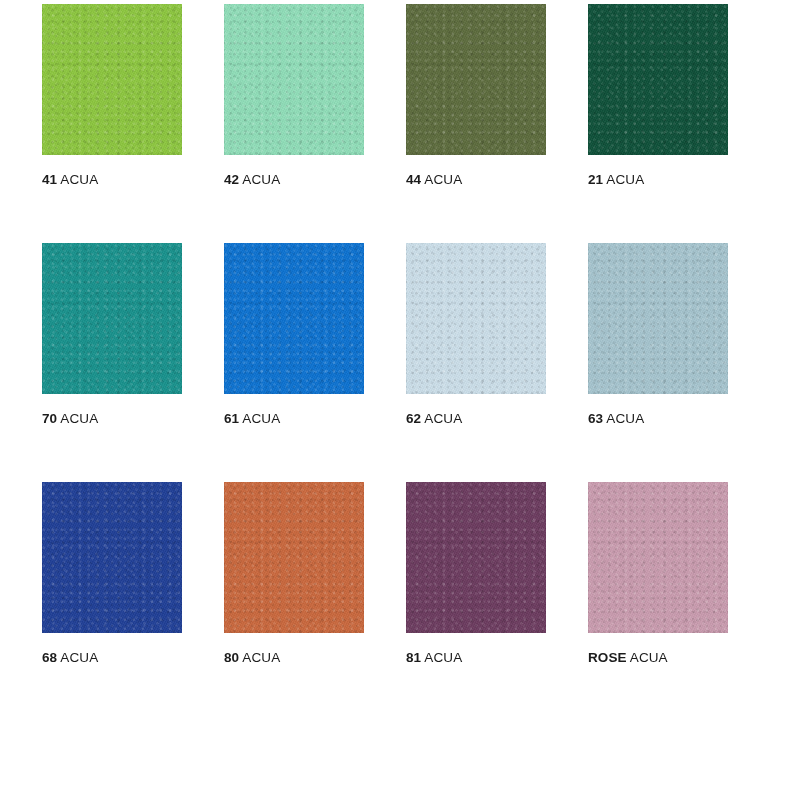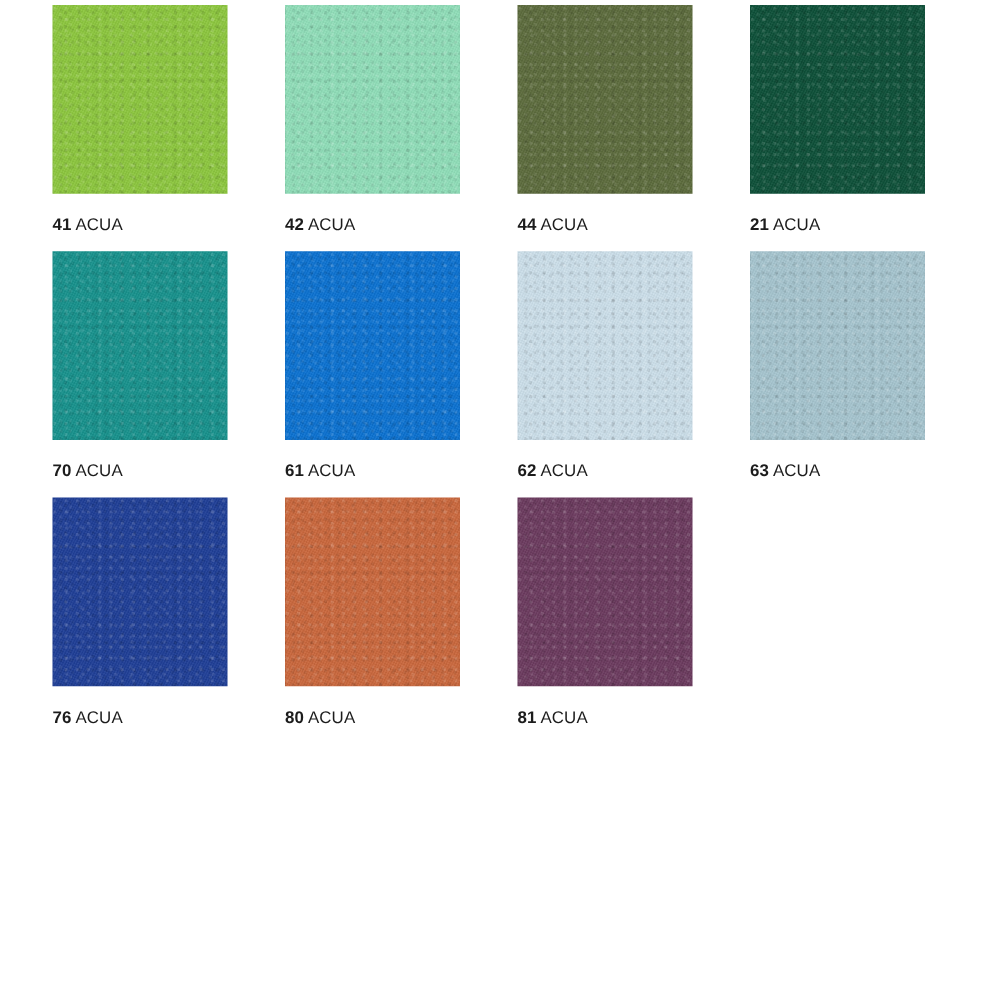--- a/index.html
+++ b/index.html
@@ -13,20 +13,21 @@
     position:relative;
     width:800px;height:800px;
     box-sizing:border-box;
     padding:4px 0 0 42px;
   }
   .swatch-grid{
     display:grid;
     grid-template-columns:repeat(4,140px);
     column-gap:46px;
     row-gap:0;
+    gap:42px;
   }
   .swatch-cell{
     width:140px;
     height:197px;
     position:relative;
   }
   .swatch-chip{
     width:140px;
     height:151px;
     position:relative;
@@ -107,24 +108,28 @@
       <div class="swatch-cell">
         <div class="swatch-chip" style="background-color: rgb(203, 222, 233);"></div>
         <div class="swatch-label"><span class="swatch-code">62</span> <span class="swatch-family">ACUA</span></div>
       </div>
       <div class="swatch-cell">
         <div class="swatch-chip" style="background-color: rgb(165, 196, 206);"></div>
         <div class="swatch-label"><span class="swatch-code">63</span> <span class="swatch-family">ACUA</span></div>
       </div>
       <div class="swatch-cell">
         <div class="swatch-chip" style="background-color: rgb(31, 62, 150);"></div>
-        <div class="swatch-label"><span class="swatch-code">76</span> <span class="swatch-family">ACUA</span></div>
+        <div class="swatch-label"><span class="swatch-code">68</span> <span class="swatch-family">ACUA</span></div>
       </div>
       <div class="swatch-cell">
         <div class="swatch-chip" style="background-color: rgb(201, 103, 60);"></div>
         <div class="swatch-label"><span class="swatch-code">80</span> <span class="swatch-family">ACUA</span></div>
       </div>
       <div class="swatch-cell">
         <div class="swatch-chip" style="background-color: rgb(107, 58, 94);"></div>
         <div class="swatch-label"><span class="swatch-code">81</span> <span class="swatch-family">ACUA</span></div>
       </div>
+      <div class="swatch-cell">
+        <div class="swatch-chip" style="background-color: rgb(201, 155, 174);"></div>
+        <div class="swatch-label"><span class="swatch-code">ROSE</span> <span class="swatch-family">ACUA</span></div>
+      </div>
     </div>
 </div>
 
 </body></html>

